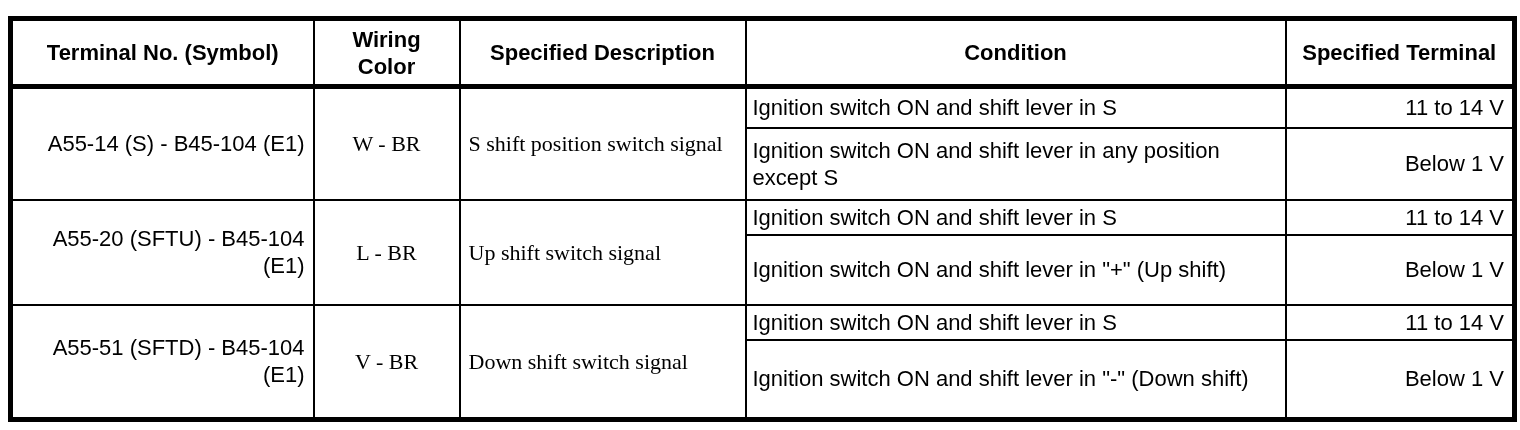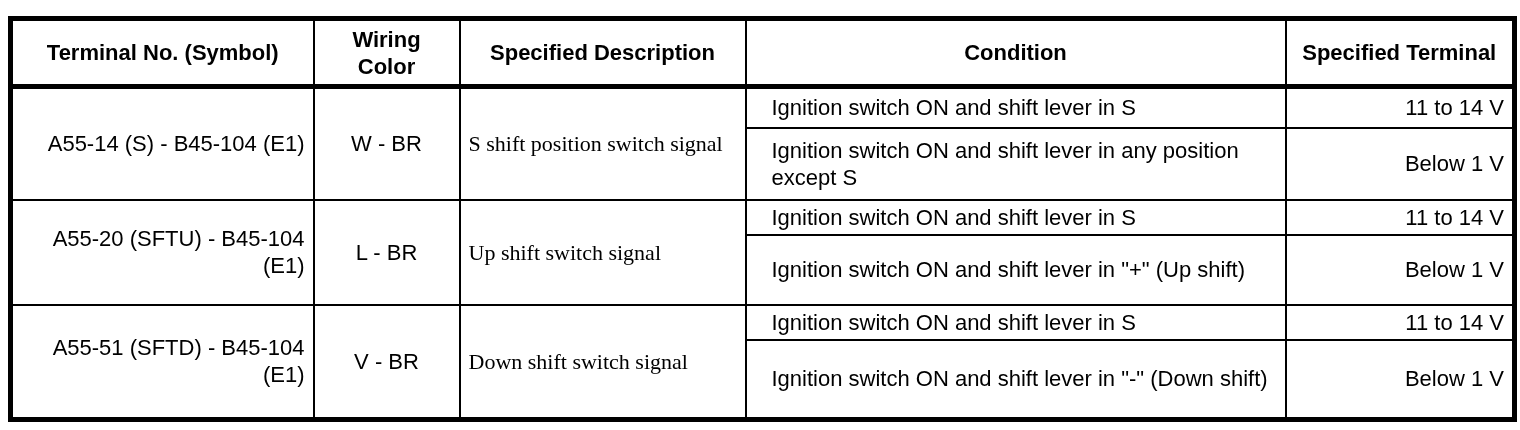--- a/index.html
+++ b/index.html
@@ -27,23 +27,23 @@
     word-wrap: break-word;
   }
   thead th {
     border-bottom: 5px solid #000;
     font-weight: bold;
     text-align: center;
     height: 68px;
     padding: 2px 10px;
   }
   .c-terminal { text-align: right; }
-  .c-color    { text-align: center; }
+  .c-color    { text-align: center; font-family: Liberation Serif, serif; }
   .c-desc     { text-align: left; font-family: Liberation Serif, serif; }
-  .c-cond     { text-align: left; padding-left: 25px; }
+  .c-cond     { text-align: left; padding-left: 6px; }
   .c-spec     { text-align: right; }
   tr.r-short-1 { height: 41px; }
   tr.r-tall-1  { height: 72px; }
   tr.r-short-2 { height: 35px; }
   tr.r-tall-2  { height: 70px; }
   tr.r-short-3 { height: 35px; }
   tr.r-tall-3  { height: 80px; }
 </style>
 </head>
 <body>

